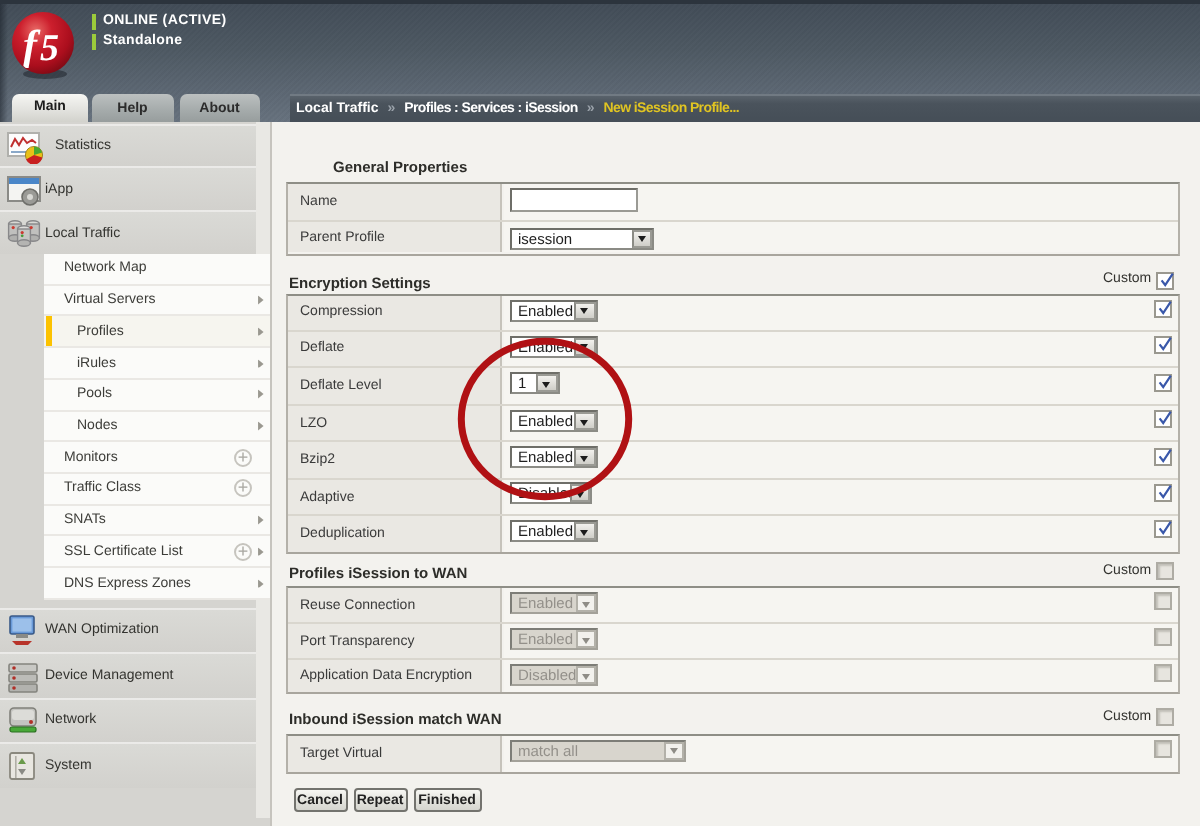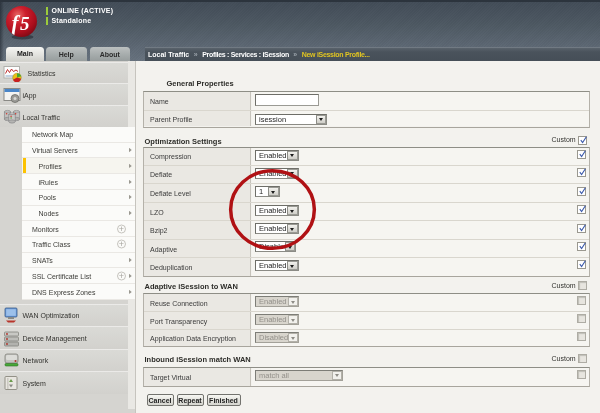--- a/index.html
+++ b/index.html
@@ -256,22 +256,22 @@
       <span class="stext">DNS Express Zones</span>
       <svg class="arr" viewBox="0 0 3 5">
         <path d="M0 0 L3 2.5 L0 5 Z" fill="#9a9890"></path>
       </svg>
     </div>
 </div>
 
 <div class="abs" id="content"></div>
 
 <div class="abs seclabel" style="top:79px;margin-left:22px;">General Properties</div>
-<div class="abs seclabel" style="top:136.5px;">Optimization Settings</div>
-<div class="abs seclabel" style="top:282px;">Adaptive iSession to WAN</div>
+<div class="abs seclabel" style="top:136.5px;">Encryption Settings</div>
+<div class="abs seclabel" style="top:282px;">Profiles iSession to WAN</div>
 <div class="abs seclabel" style="top:355px;">Inbound iSession match WAN</div>
 
 <div class="abs custom" style="left:551.5px; top:135.5px;">Custom</div>
 <div class="abs custom" style="left:551.5px; top:282px;">Custom</div>
 <div class="abs custom" style="left:551.5px; top:355px;">Custom</div>
 
 <div class="frm" style="top:90.5px; height:37px;">
   <div class="row" style="height:18.5px;">
     <div class="lab">
         <span>Name</span>

